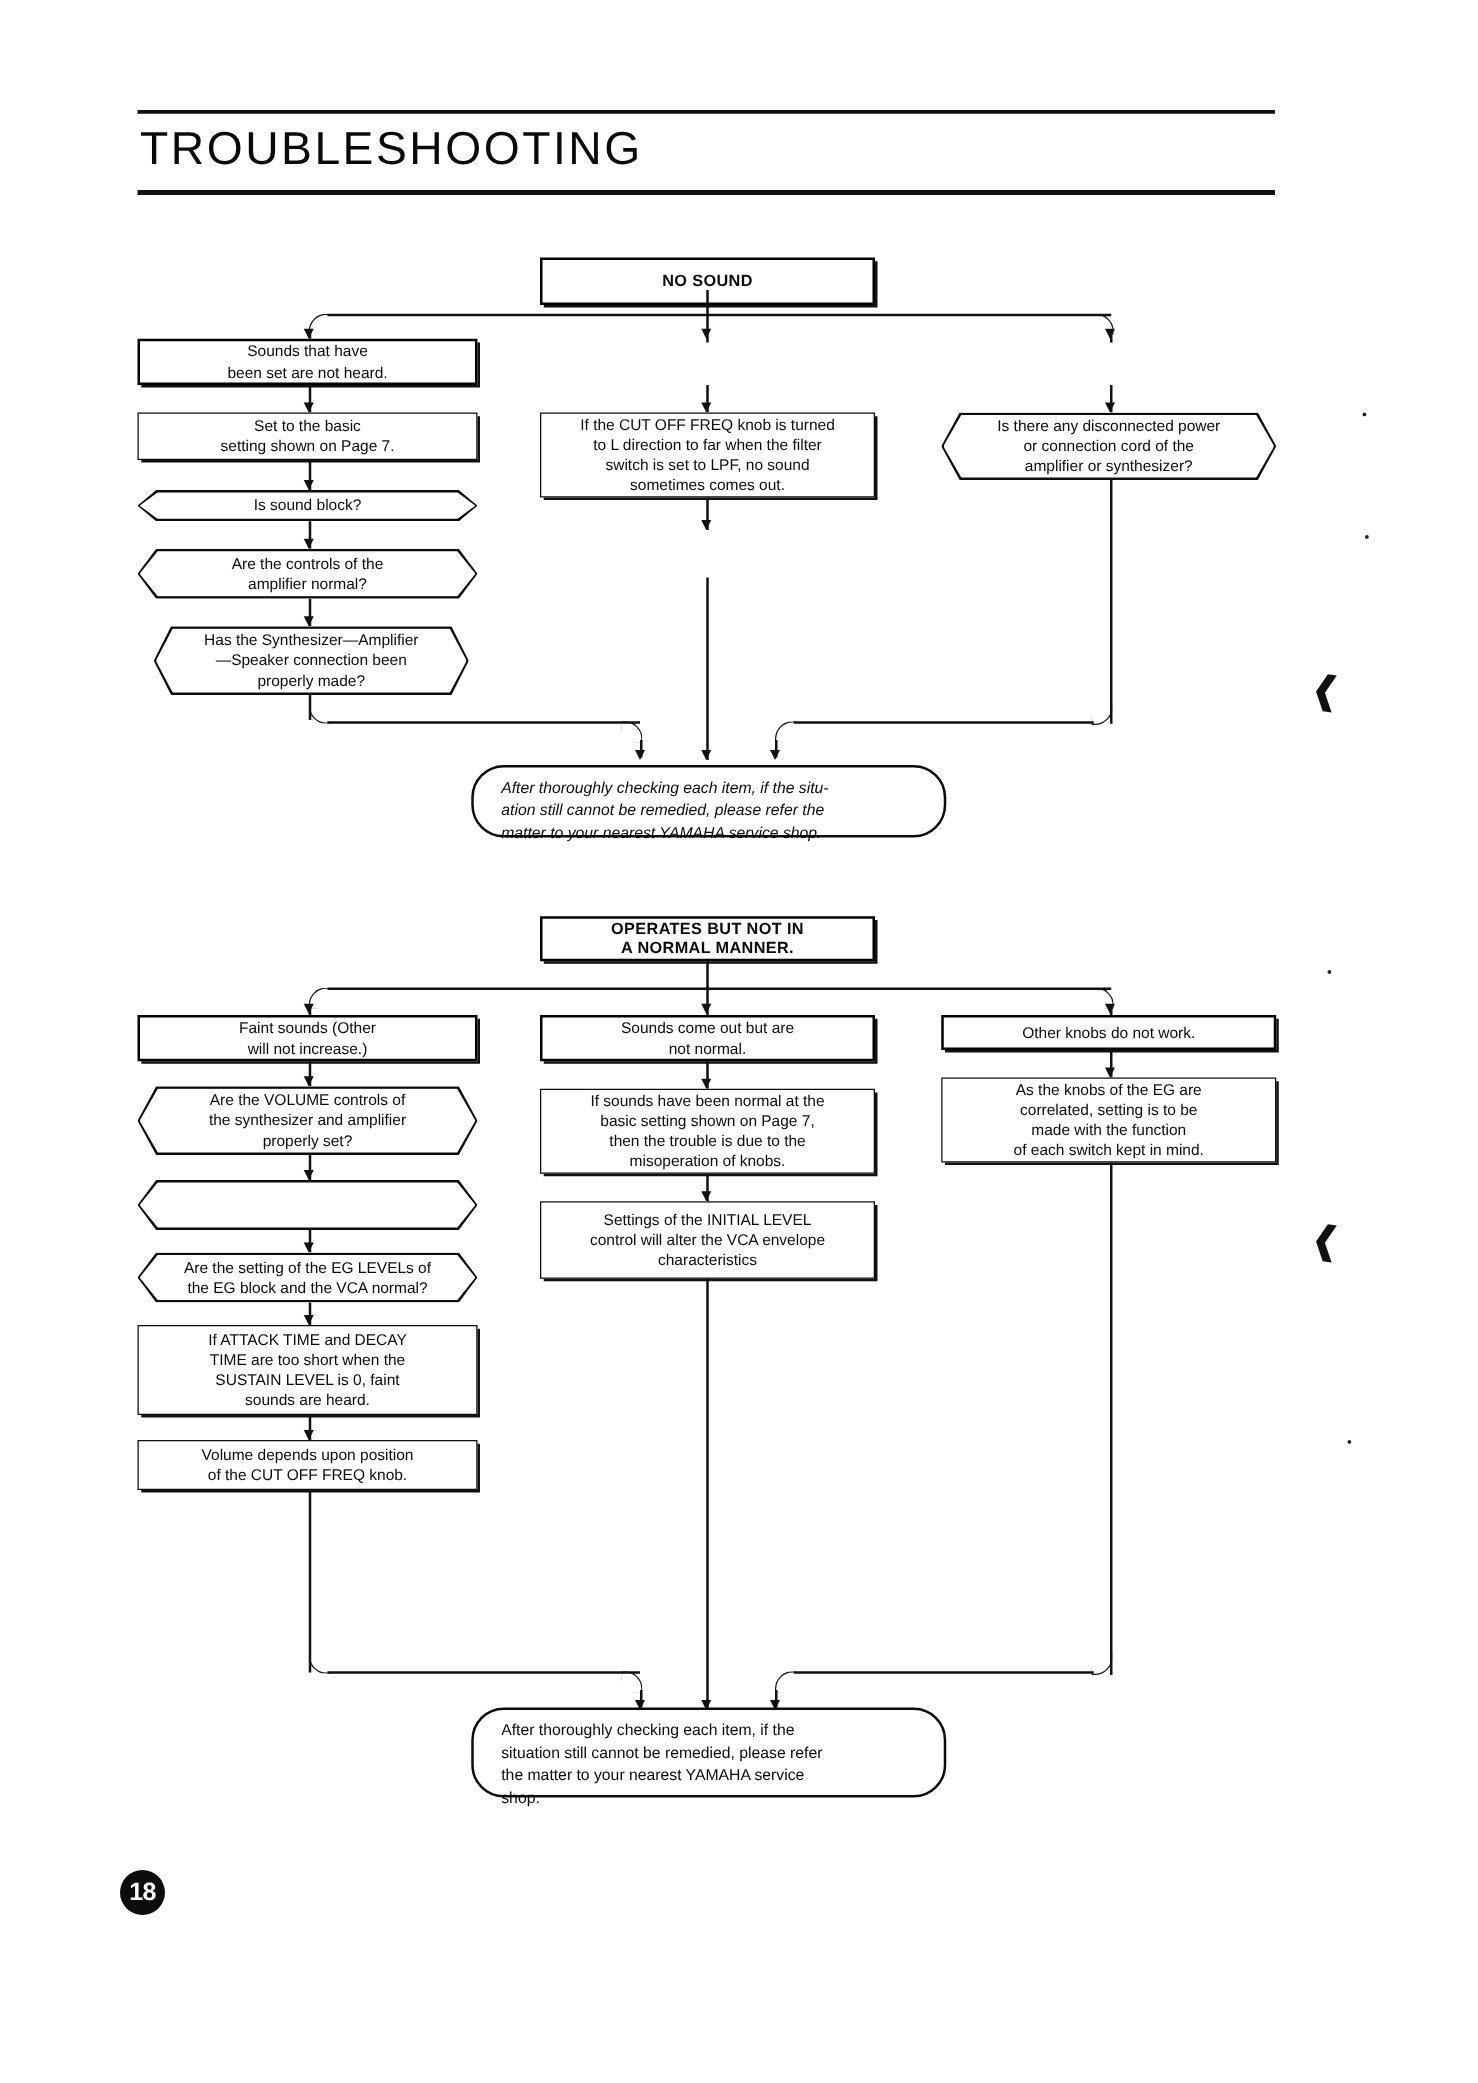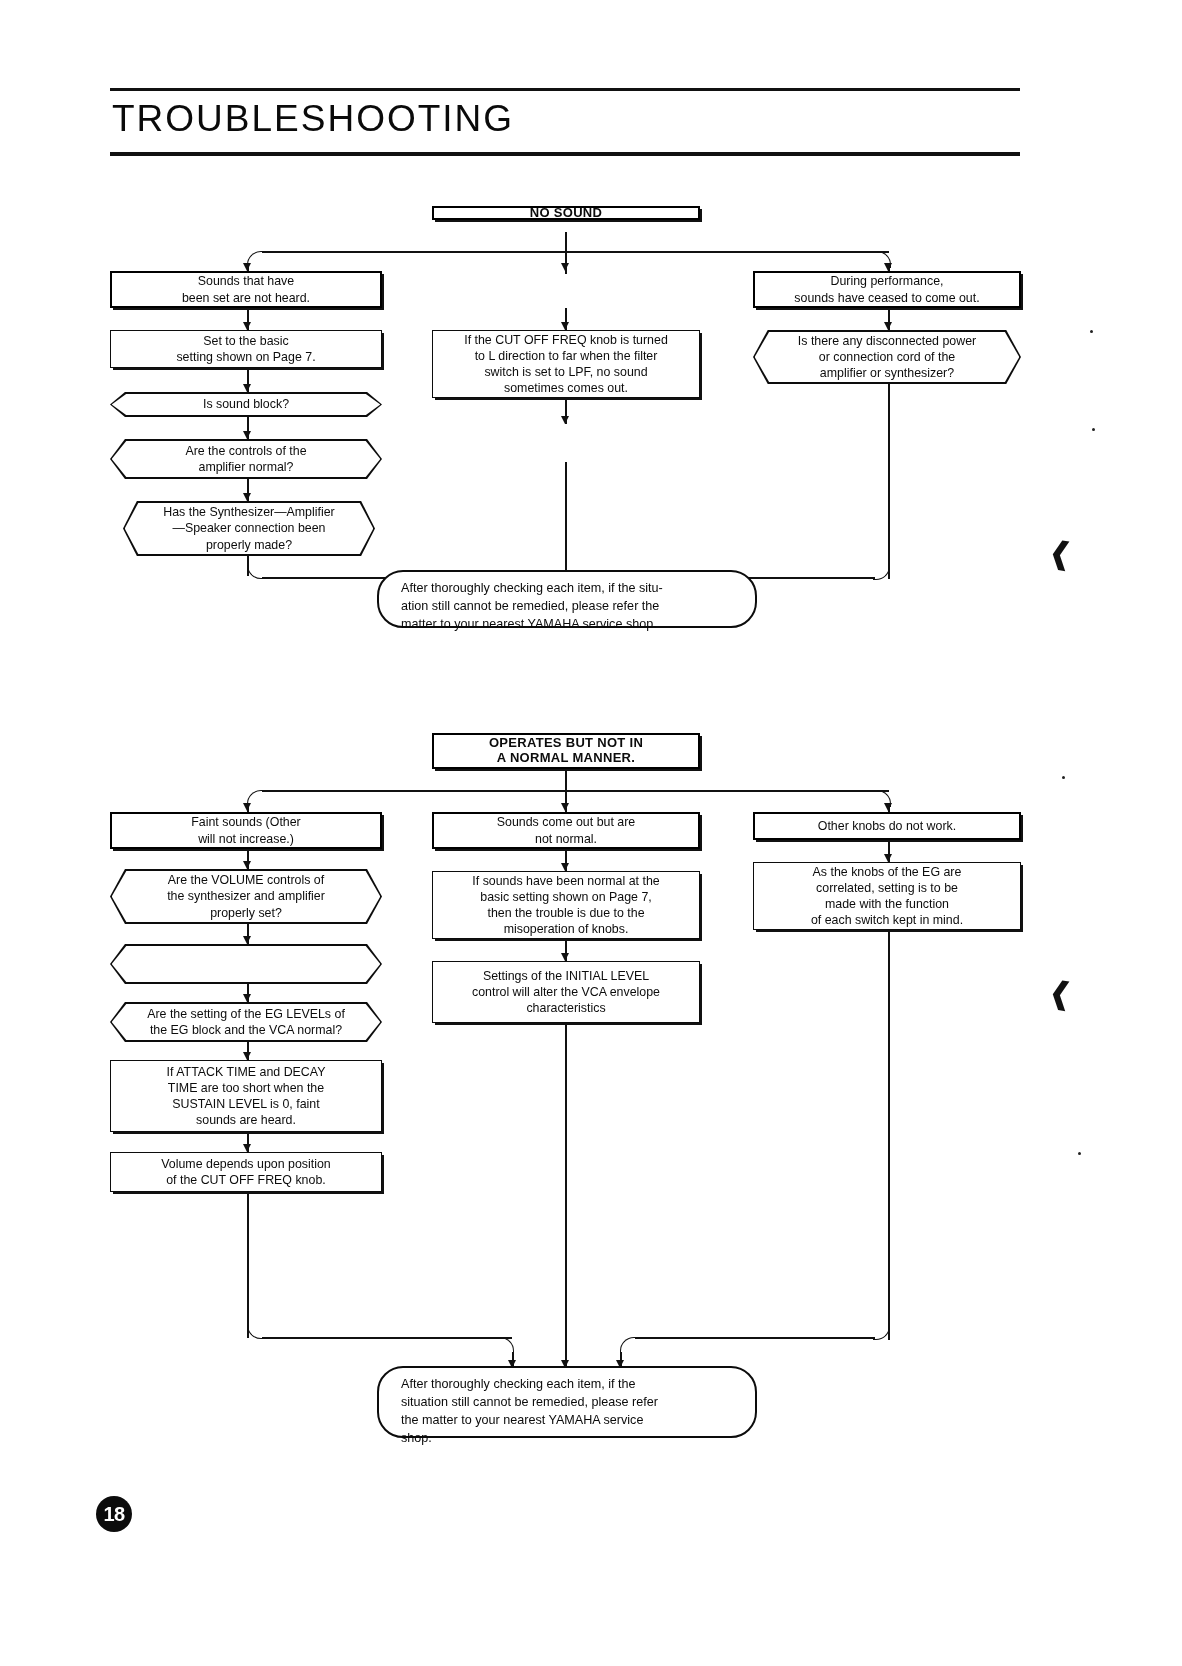--- a/index.html
+++ b/index.html
@@ -170,21 +170,21 @@
 </style>
 </head>
 <body>
 
 <div id="page">
 
   <div class="rule rule-top"></div>
   <div class="page-title">TROUBLESHOOTING</div>
   <div class="rule rule-bot"></div>
 
-  <div class="node box title" style="left:432px; top:206px; width:268px; height:14px;">NO SOUND</div>
+  <div class="node box title" style="left:432px; top:206px; width:268px; height:38px;">NO SOUND</div>
 
   <div class="ln v" style="left:565px; top:232px; height:20px;"></div>
 
   <div class="elbow tl" style="left:247px; top:251px; width:16px; height:16px;"></div>
   <div class="ln h" style="left:262px; top:251px; width:627px;"></div>
   <div class="elbow tr" style="left:874px; top:251px; width:16px; height:16px;"></div>
 
   <div class="ln v" style="left:247px; top:266px; height:8px;"></div>
   <div class="arrow-d" style="left:243px; top:263px;"></div>
 
@@ -249,42 +249,40 @@
 switch is set to LPF, no sound
 sometimes comes out.</div>
 
   <div class="ln v" style="left:565px; top:398px; height:26px;"></div>
   <div class="arrow-d" style="left:561px; top:416px;"></div>
 
 
   <div class="ln v" style="left:565px; top:462px; height:146px;"></div>
   <div class="arrow-d" style="left:561px; top:600px;"></div>
 
-  <div class="node box strong" style="left:753px; top:271px; width:268px; height:37px;">During performance,
-sounds have ceased to come out.</div>
 
   <div class="ln v" style="left:888px; top:308px; height:22px;"></div>
   <div class="arrow-d" style="left:884px; top:322px;"></div>
 
   <div class="node hex" style="left:753px; top:330px; width:268px; height:54px;">
     <span class="hex-inner"></span>
     <span class="hex-face"></span>
     <span class="hex-text">Is there any disconnected power
 or connection cord of the
 amplifier or synthesizer?</span>
   </div>
 
   <div class="ln v" style="left:888px; top:384px; height:195px;"></div>
   <div class="elbow br" style="left:873px; top:563px; width:16px; height:16px;"></div>
   <div class="ln h" style="left:635px; top:577px; width:240px;"></div>
   <div class="elbow tl" style="left:620px; top:577px; width:16px; height:16px;"></div>
   <div class="ln v" style="left:620px; top:592px; height:14px;"></div>
   <div class="arrow-d" style="left:616px; top:600px;"></div>
 
-  <div class="rounded" style="position:absolute; left:377px; top:570px; width:380px; height:58px;">After thoroughly checking each item, if the situ-
+  <div class="rounded" style="position:absolute; left:377px; top:612px; width:380px; height:58px;font-style:italic;">After thoroughly checking each item, if the situ-
 ation still cannot be remedied, please refer the
 matter to your nearest YAMAHA service shop.</div>
 
   <div class="node box title" style="left:432px; top:733px; width:268px; height:36px; line-height:1.15;">OPERATES BUT NOT IN
 A NORMAL MANNER.</div>
 
   <div class="ln v" style="left:565px; top:769px; height:22px;"></div>
 
   <div class="elbow tl" style="left:247px; top:790px; width:16px; height:16px;"></div>
   <div class="ln h" style="left:262px; top:790px; width:627px;"></div>

